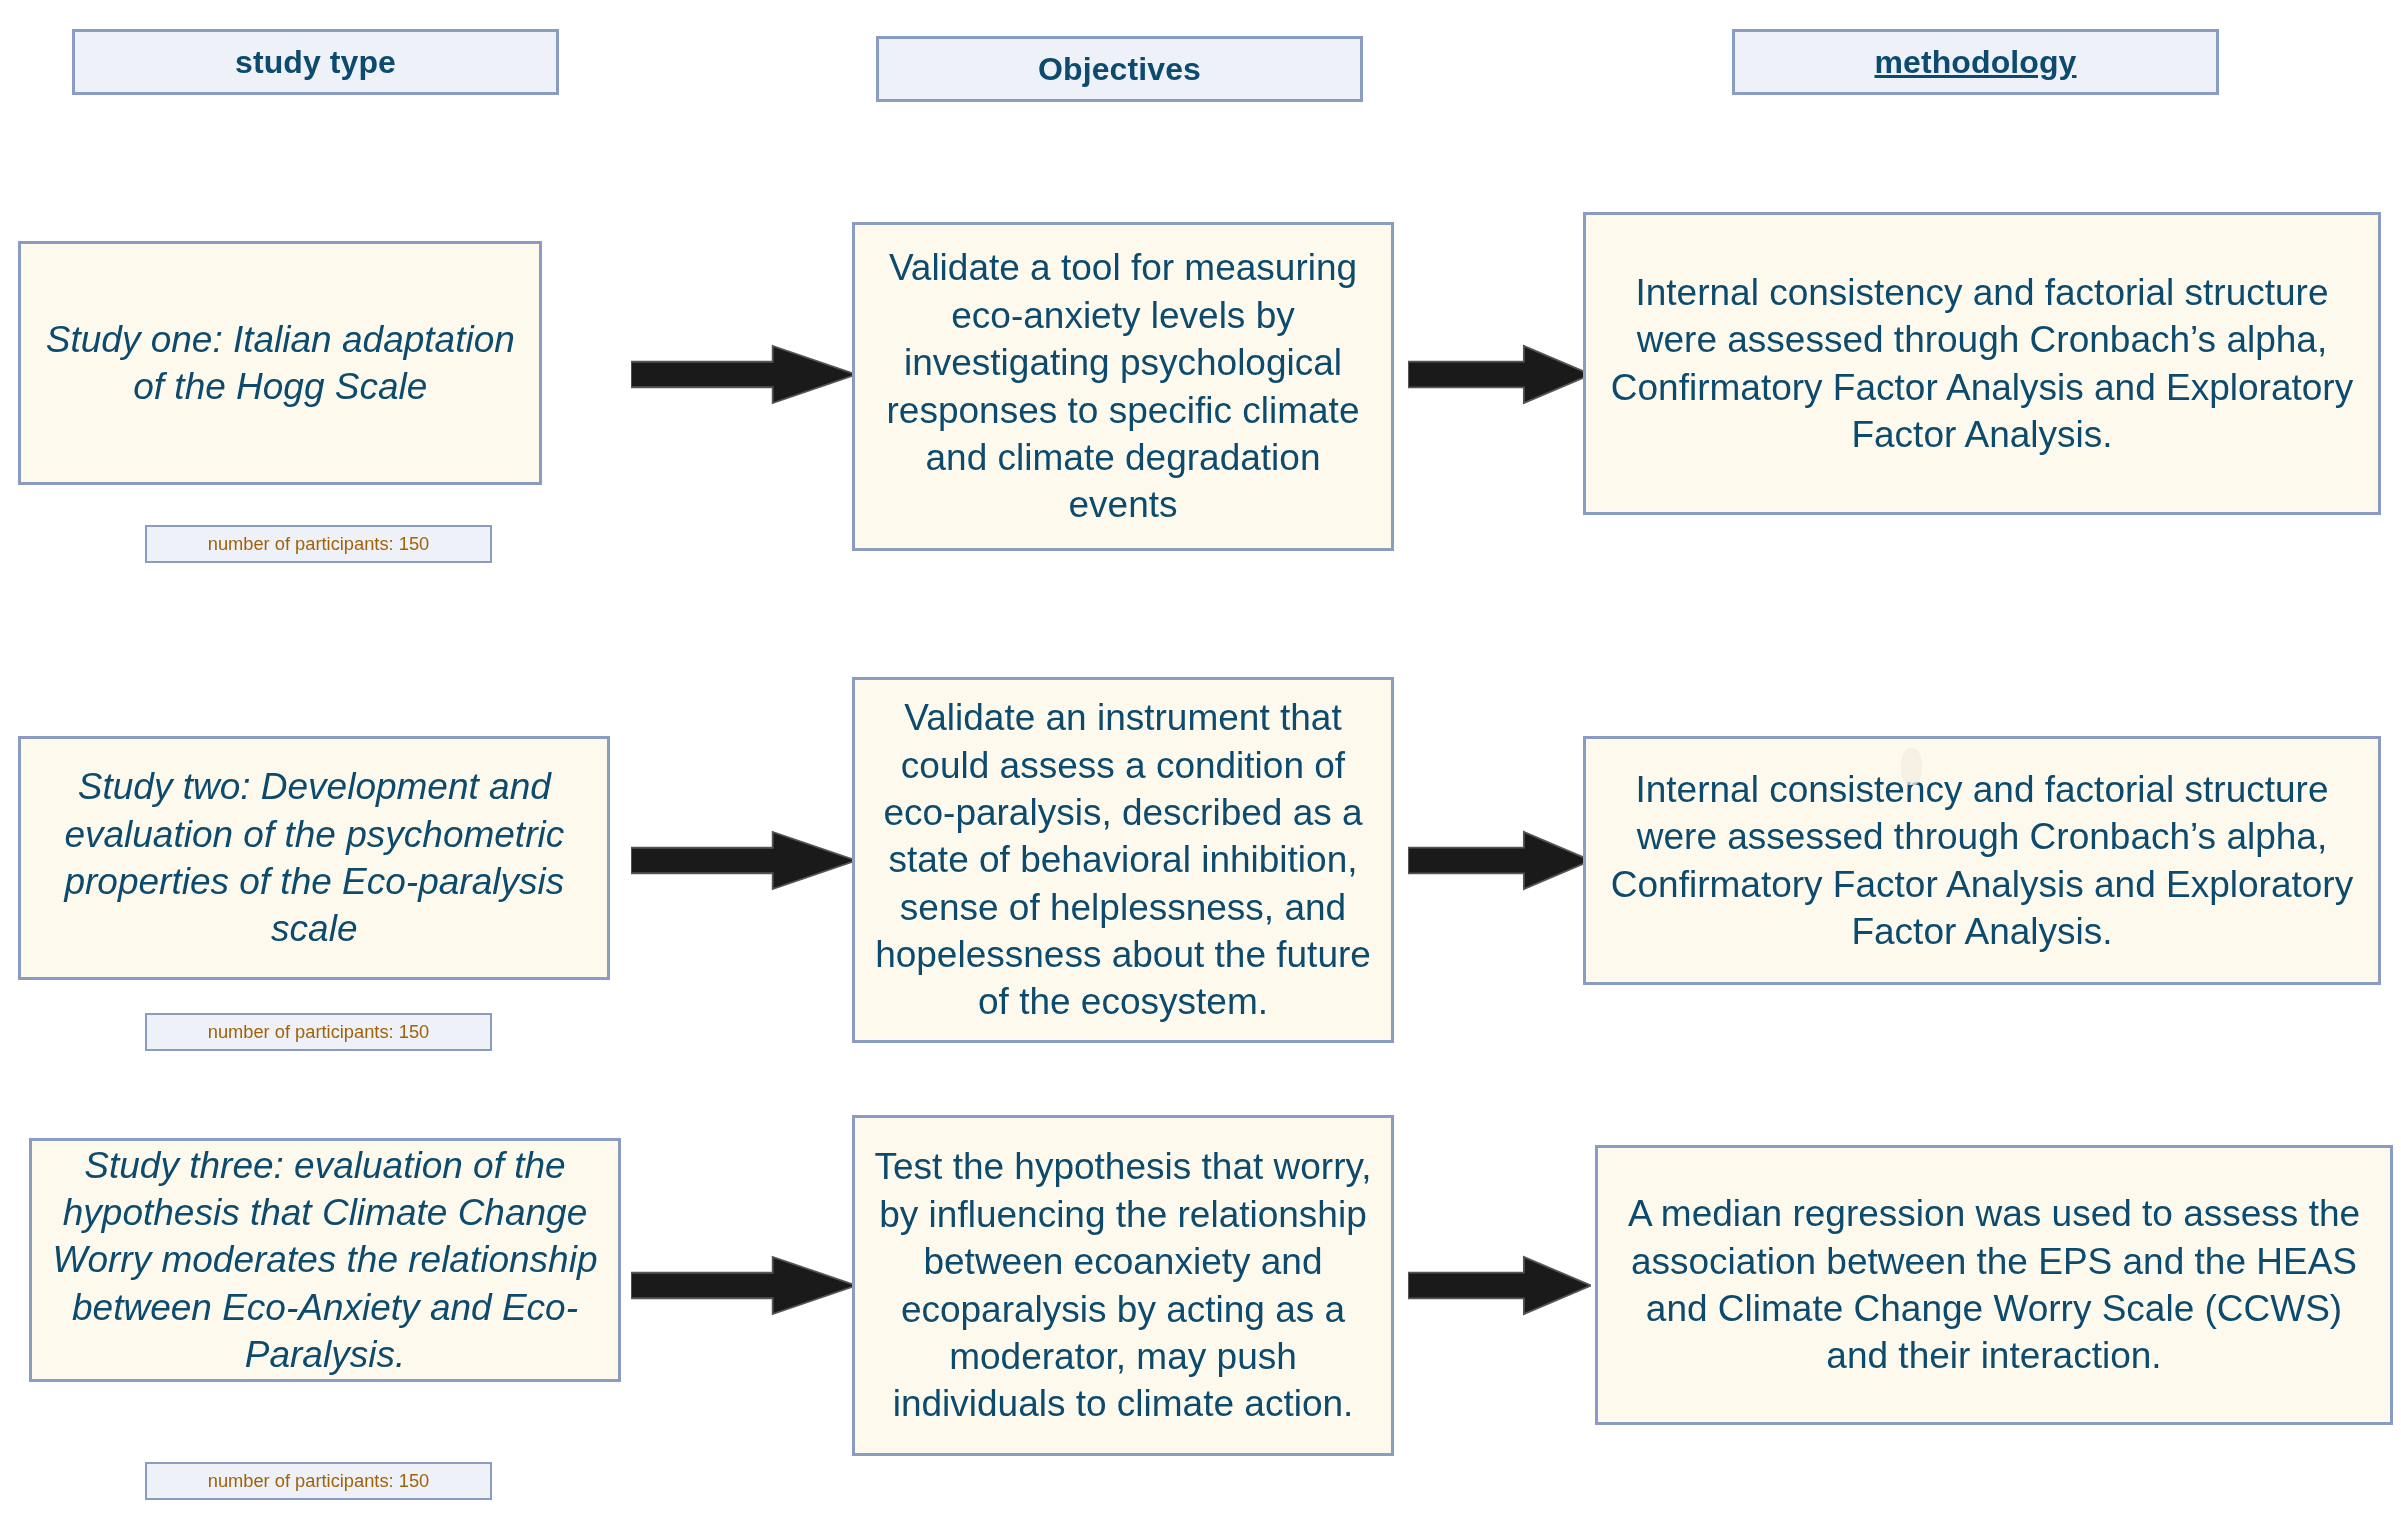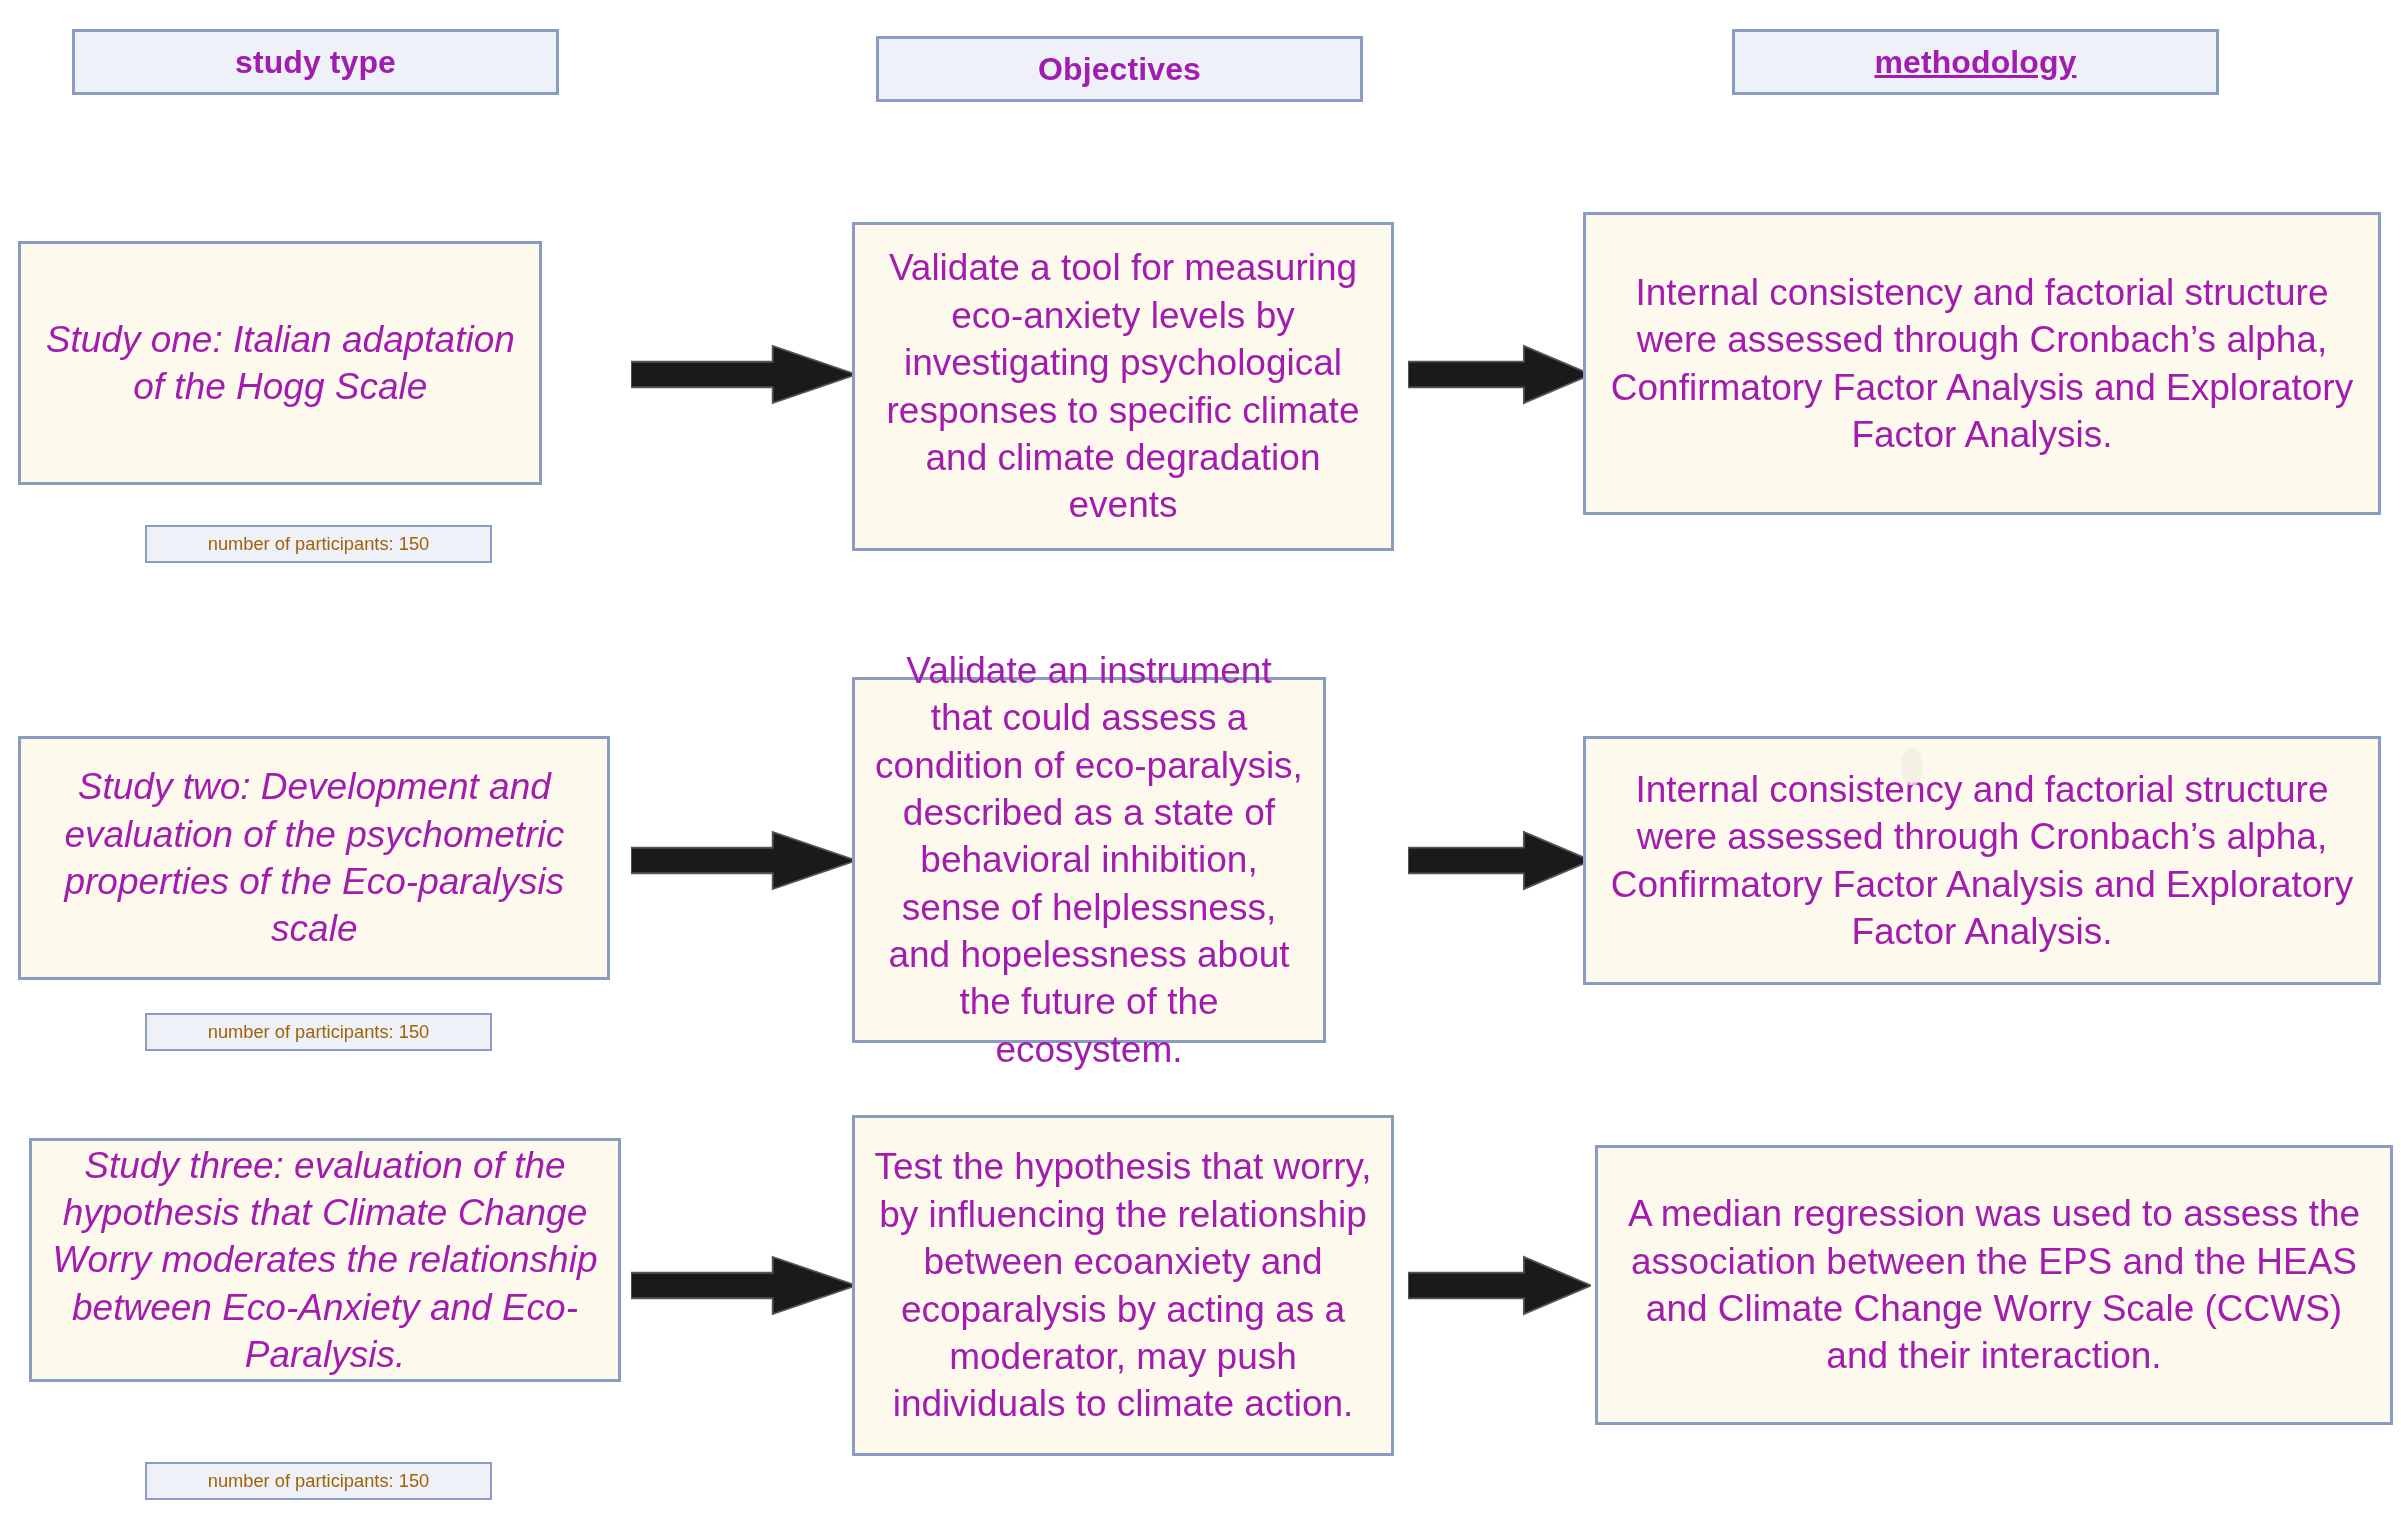--- a/index.html
+++ b/index.html
@@ -18,21 +18,21 @@
   
   .box {
     position: absolute;
     box-sizing: border-box;
     border: 3px solid #8a9cc2;
     display: flex;
     align-items: center;
     justify-content: center;
     text-align: center;
     line-height: 1.28;
-    color: #a21caf;
+    color: #0c4a6e;
   }
 
   .header-box {
     background: #eef2f8;
     font-weight: bold;
     font-size: 32px;
     letter-spacing: 0.1px;
   }
 
   .content-box {
@@ -123,21 +123,21 @@
 </div>
 
 <div class="participants-badge" style="left:145px; top:1013px; width:347px; height:38px;">
   <span>number of participants: 150</span>
 </div>
 
 <svg class="arrow" style="left:631px; top:827px;" width="225" height="67" viewBox="0 0 370 110">
   <polygon points="0,34 233,34 233,8 370,55 233,102 233,76 0,76" fill="#1a1a1a" stroke="#555555" stroke-width="3"></polygon>
 </svg>
 
-<div class="box content-box" style="left:852px; top:677px; width:474px; height:366px;">
+<div class="box content-box" style="left:852px; top:677px; width:542px; height:366px;">
   <span class="txt">Validate an instrument that could assess a condition of eco-paralysis, described as a state of behavioral inhibition, sense of helplessness, and hopelessness about the future of the ecosystem.</span>
 </div>
 
 <svg class="arrow" style="left:1408px; top:827px;" width="183" height="67" viewBox="0 0 300 110">
   <polygon points="0,34 190,34 190,8 300,55 190,102 190,76 0,76" fill="#1a1a1a" stroke="#555555" stroke-width="3"></polygon>
 </svg>
 
 <div class="box content-box" style="left:1583px; top:736px; width:798px; height:249px;">
   <span class="txt">Internal consistency and factorial structure were assessed through Cronbach’s alpha, Confirmatory Factor Analysis and Exploratory Factor Analysis.</span>
 </div>

